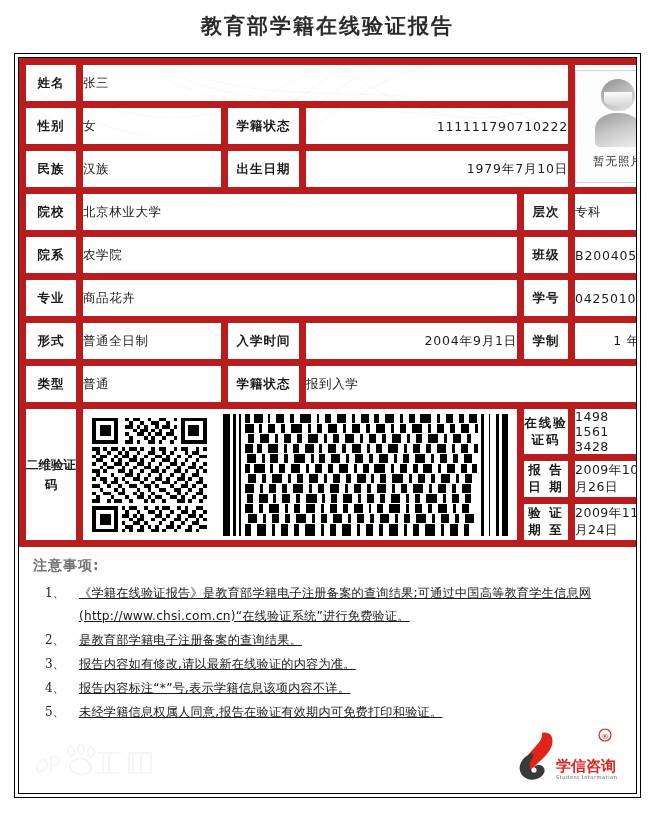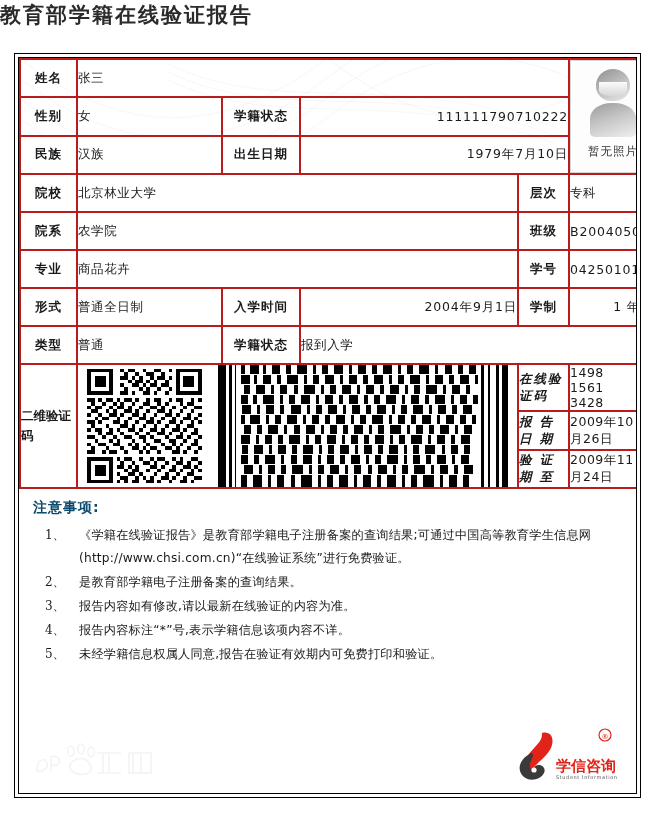--- a/index.html
+++ b/index.html
@@ -6,24 +6,26 @@
   body{
     width:655px;height:829px;
     background:#ffffff;
     font-family:"DejaVu Sans","Liberation Sans",sans-serif;
     position:relative;overflow:hidden;
   }
   .page{position:relative;width:655px;height:829px;box-sizing:border-box;}
 
   
   .title{
+    text-align:center;
     font-size:21px;
     font-weight:bold;
     letter-spacing:2px;
     color:#2b2b2b;
+    padding-top:11px;
     height:32px;
     line-height:30px;
     font-family:"DejaVu Sans","Liberation Sans",sans-serif;
   }
 
   
   .frame{
     position:absolute;
     left:14px;top:53px;
     width:627px;height:745px;
@@ -64,21 +66,21 @@
 
   
   table.info{
     position:relative;z-index:2;
     border-collapse:collapse;
     width:100%;
     table-layout:fixed;
     background:transparent;
   }
   table.info td{
-    border:2px solid #b91c1c;
+    border:7px solid #b91c1c;
     height:36px;
     padding:0 0;
     vertical-align:middle;
     font-size:12.5px;
     color:#1a1a1a;
     background:transparent;
     font-family:"DejaVu Sans","Liberation Sans",sans-serif;
   }
   td.lbl{
     font-weight:bold;
@@ -132,59 +134,58 @@
     border-radius:46% 46% 12% 12%;
     background:linear-gradient(160deg,#9a9a9a 0%,#c9c9c9 50%,#efefef 100%);
   }
   .photo-caption{
     margin-top:7px;font-size:11.5px;color:#333;letter-spacing:1px;
   }
 
   
   td.qr-label{
     width:40px;
-    font-weight:bold;font-size:14px;text-align:left;
+    font-weight:bold;font-size:14px;text-align:center;
     line-height:20px;color:#000;background:rgba(255,255,255,.6);
   }
   td.code-cell{padding:3px;background:#fff;}
   .code-wrap{display:flex;align-items:stretch;height:122px;background:#fff;}
   .qr-img{width:133px;height:122px;}
   .bar-img{flex:1;height:122px;margin-left:4px;}
   td.vlabel{
-    font-weight:bold;font-size:13.5px;letter-spacing:2px;
+    font-weight:bold;font-size:13.5px;text-align:center;letter-spacing:2px;
     background:rgba(255,255,255,.6);
-    font-style:italic;
   }
   td.vval{
     font-family:"DejaVu Serif","Liberation Serif",serif;
     font-size:13px;letter-spacing:.5px;text-align:left;padding-left:10px;
   }
   td.vval-strong{font-weight:normal;font-size:13.5px;}
 
   
   .notes{
     position:relative;z-index:2;
     padding:10px 12px 4px 14px;
     background:transparent;
   }
   .notes-title{
-    font-weight:bold;font-size:14px;color:#0c4a6e;letter-spacing:1px;margin-bottom:7px;
+    font-weight:bold;font-size:14px;color:#737373;letter-spacing:1px;margin-bottom:7px;
   }
   .note-item{
     display:flex;
     font-size:12.2px;line-height:23px;color:#1a1a1a;
     margin-bottom:1px;
   }
   .note-no{
     width:34px;flex:0 0 34px;
     text-align:left;padding-left:12px;
     font-family:"DejaVu Serif","Liberation Serif",serif;
     font-size:12px;
   }
-  .note-txt{flex:1;padding-right:8px;letter-spacing:.2px;}
+  .note-txt{flex:1;padding-right:8px;letter-spacing:.2px;text-decoration:underline;}
 
   
   .footer{
     position:absolute;left:0;right:0;bottom:0;height:74px;z-index:2;
   }
   .baidu-wm{
     position:absolute;left:14px;bottom:12px;
     width:130px;height:40px;opacity:.5;
   }
   .brand{

